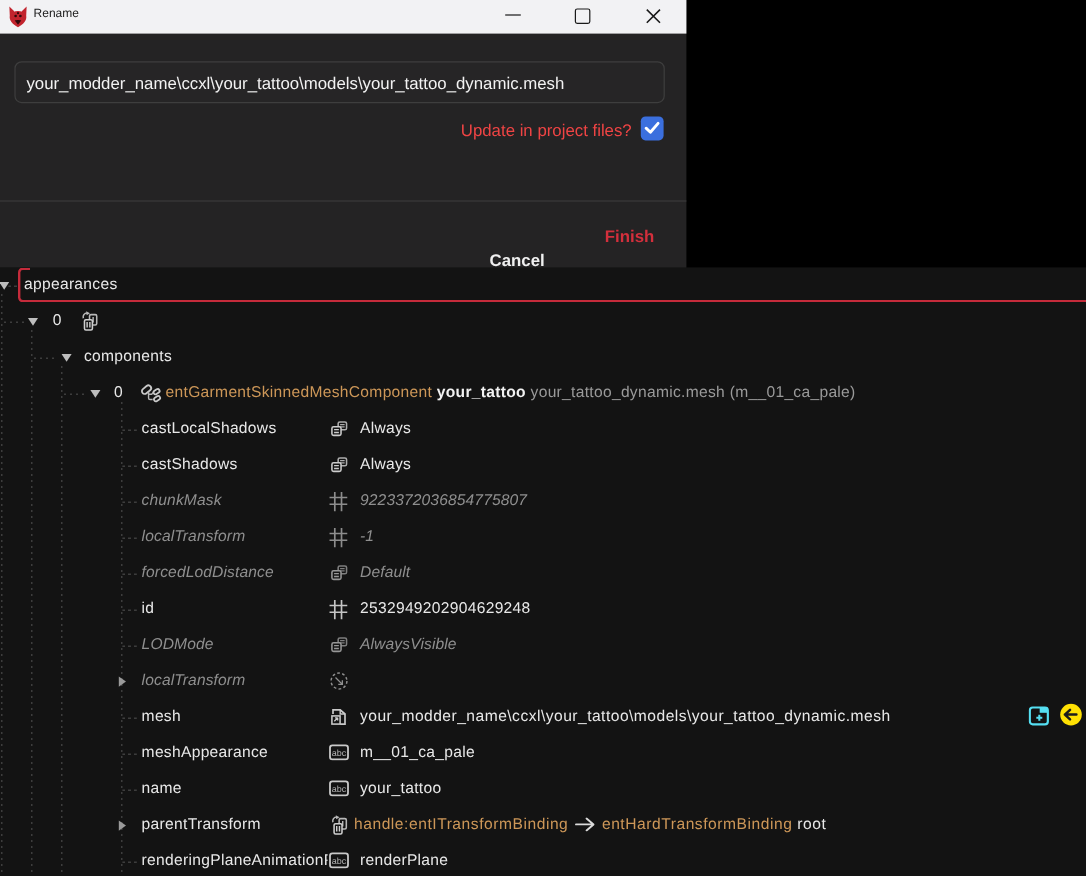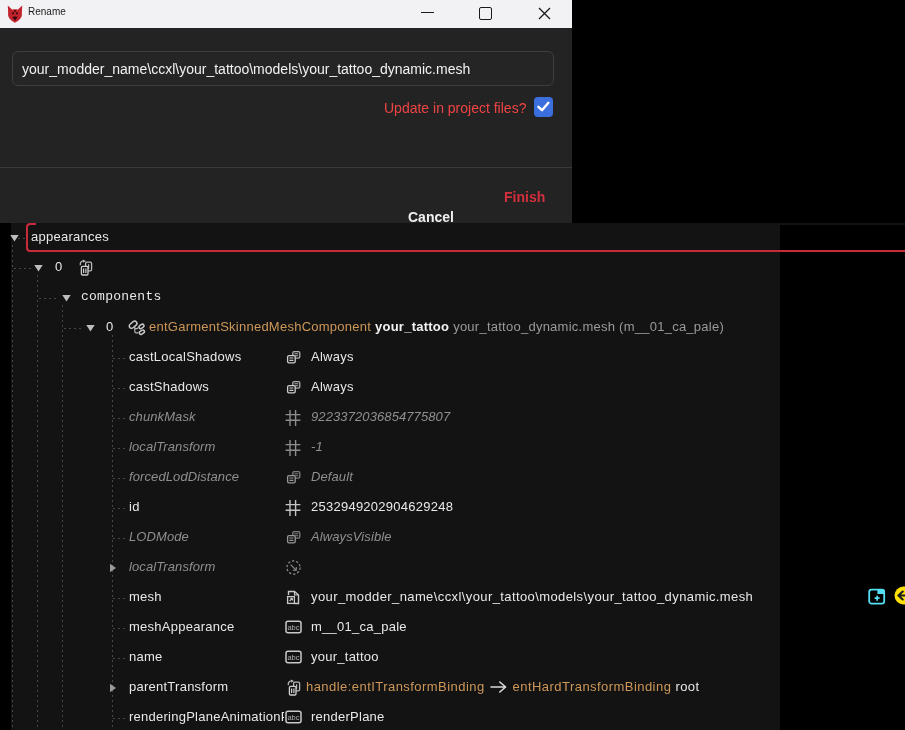--- a/index.html
+++ b/index.html
@@ -11,21 +11,21 @@
   #title{left:28px;top:6px;font-size:10px;color:#1b1b1b;}
   #sep{left:0;top:167px;width:572px;height:1px;background:#3a3a3a;}
   #inputbox{left:12px;top:51px;width:542px;height:35px;background:#262526;
             border:1px solid #3e3e3e;border-radius:6px;box-sizing:border-box;}
   #inputtext{left:22px;top:61px;font-size:14px;color:#f2f2f2;}
   #chklabel{left:384px;top:100px;font-size:14px;color:#ef4444;}
   #checkbox{left:534px;top:97px;width:19px;height:20px;background:#3b6fde;border-radius:4px;line-height:0;}
   #cancel{left:408px;top:189px;font-size:14px;font-weight:bold;color:#f0f0f0;margin-top:20px;}
   #finish{left:504px;top:189px;font-size:14px;font-weight:bold;color:#d32f3c;text-align:center;}
   #blackTR{left:572px;top:0;width:333px;height:225px;background:#000;}
-  #tree{left:11px;top:223px;width:769px;height:507px;background:#131313;}
+  #tree{left:0;top:223px;width:905px;height:507px;background:#131313;}
   .vguide{width:1px;background-image:repeating-linear-gradient(to bottom,#474747 0 2px,transparent 2px 5px);}
   .hstub{height:1px;background-image:repeating-linear-gradient(to right,#474747 0 2px,transparent 2px 5px);}
   .rowtext{font-size:13px;line-height:18px;white-space:nowrap;letter-spacing:0.25px;}
   .w{color:#e8e8e8;} .wb{color:#f2f2f2;font-weight:bold;} .o{color:#cd9758;} .g{color:#9a9a9a;}
   .gi{color:#8f8f8f;font-style:italic;letter-spacing:0.1px;} .oi{color:#cd9758;font-style:italic;letter-spacing:0.1px;}
   .brk{color:#d5d5d5;}
   .arr{vertical-align:-2px;margin:0 6px 0 5px;}
   #selrow{left:15px;top:0px;width:890px;height:29px;border:2px solid #c52b3b;border-right:none;
           border-radius:4px 0 0 4px;box-sizing:border-box;}
   #selrowmask{left:25px;top:0px;width:880px;height:2px;background:#131313;}
@@ -55,21 +55,21 @@
 <path d="M11.6 5.2 v4.6" stroke="#b8b8b8" stroke-width="1.2"></path>
 <rect x="4.4" y="7.4" width="6.6" height="8.6" rx="1.2" fill="#141414" stroke="#cfcfcf" stroke-width="1.3"></rect>
 <path d="M6.6 9.4 v4.6 M8.9 9.4 v4.6" stroke="#cfcfcf" stroke-width="1.2"></path>
 <path d="M3.4 6.2 a3.4 3.4 0 0 1 3.2 -4.4" fill="none" stroke="#b8b8b8" stroke-width="1.3"></path>
 <path d="M5.8 0.4 L9 2 L6.2 3.8 Z" fill="#b8b8b8"></path>
 </svg></div>
 <div class="abs hstub" style="left:28px;top:75px;width:20px;"></div>
 <div class="abs" style="left:51px;top:71px;line-height:0;"><svg width="9" height="8" viewBox="0 0 9 8">
         <path d="M0.3 1 H8.7 L4.5 7.4 Z" fill="#bdbdbd"></path>
       </svg></div>
-<div class="abs rowtext" style="left:70px;top:65px;font-family:Liberation Mono, monospace;"><span class="w">components</span></div>
+<div class="abs rowtext" style="left:70px;top:65px;"><span class="w">components</span></div>
 <div class="abs hstub" style="left:53px;top:105px;width:20px;"></div>
 <div class="abs" style="left:75px;top:101px;line-height:0;"><svg width="9" height="8" viewBox="0 0 9 8">
         <path d="M0.3 1 H8.7 L4.5 7.4 Z" fill="#bdbdbd"></path>
       </svg></div>
 <div class="abs rowtext" style="left:95px;top:95px;"><span class="w">0</span></div>
 <div class="abs" style="left:117px;top:96px;height:17px;line-height:0;"><svg width="18" height="17" viewBox="0 0 18 17">
 <g fill="none" stroke="#c9c9c9" stroke-width="1.5">
 <rect x="0.8" y="3.4" width="8.6" height="4.6" rx="2.3" transform="rotate(-40 5.1 5.7)"></rect>
 <rect x="10.8" y="5.8" width="5.4" height="3.2" rx="1.6" transform="rotate(-33 13.5 7.4)"></rect>
 <rect x="11.2" y="11.6" width="5.4" height="3.2" rx="1.6" transform="rotate(-33 13.9 13.2)"></rect>

